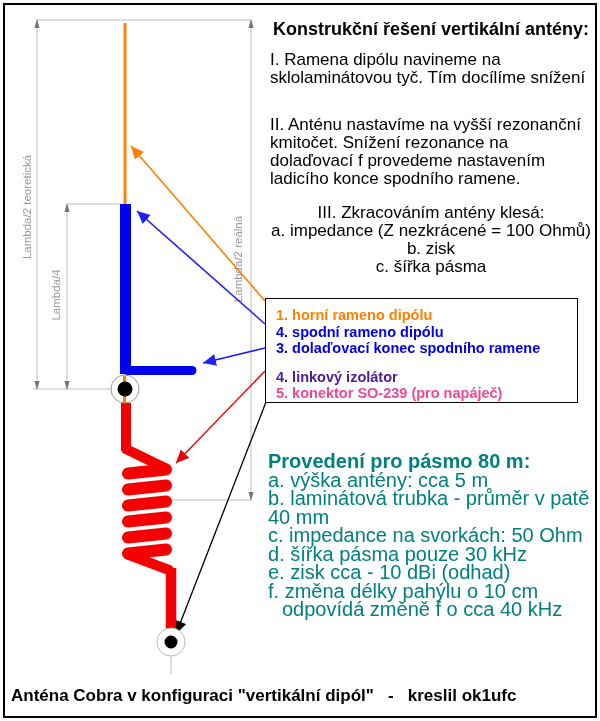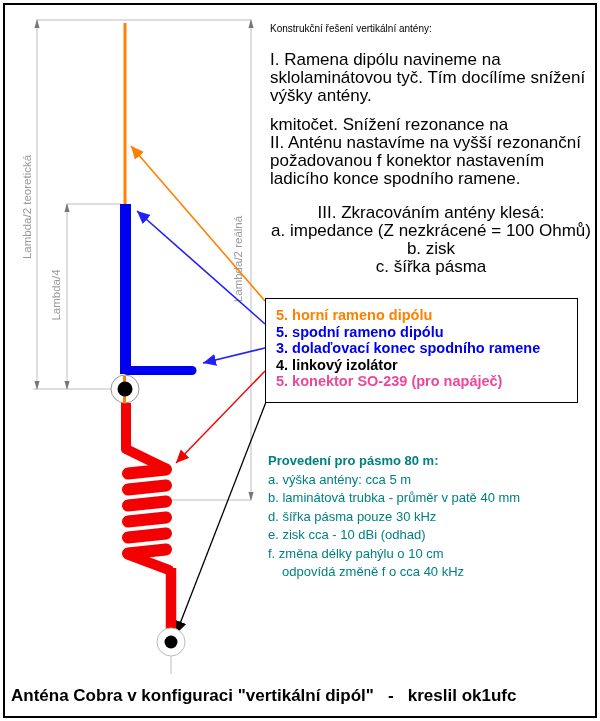--- a/index.html
+++ b/index.html
@@ -6,36 +6,36 @@
   #canvas{
     position:relative;width:600px;height:721px;background:#ffffff;
     font-family:"Liberation Sans",sans-serif;overflow:hidden;
     -webkit-font-smoothing:antialiased;
   }
   .frame{position:absolute;left:3px;top:3px;right:3px;bottom:3px;border:2px solid #000;}
   svg{position:absolute;left:0;top:0;}
 
   
   .rtext{position:absolute;left:270px;width:322px;font-size:17px;line-height:18px;color:#000;}
-  .rtext.head{font-weight:normal;font-size:10px;}
+  .rtext.head{font-weight:bold;font-size:18px;text-align:center;}
   .b{font-weight:normal;}
 
   
   .legend{
     position:absolute;left:265px;top:298px;width:313px;height:105px;
     border:1px solid #000;box-sizing:border-box;background:#fff;
     padding:8px 0 0 10px;font-size:14.5px;font-weight:bold;line-height:16.5px;
   }
   .c-orange{color:#FF8000;}
   .c-blue{color:#0000EE;}
-  .c-red{color:#000000;}
+  .c-red{color:#4c1d95;margin-top:12px;}
   .c-black{color:#ec4899;}
 
   
-  .specs{position:absolute;left:268px;top:452px;width:325px;font-size:13px;line-height:18.5px;color:#008080;}
+  .specs{position:absolute;left:268px;top:452px;width:325px;font-size:20px;line-height:18.5px;color:#008080;}
   .specs .head{font-weight:bold;}
   .indent{padding-left:14px;}
 
   
   .footer{
     position:absolute;left:11px;top:686px;width:580px;
     font-size:17px;font-weight:bold;color:#000;white-space:pre;
   }
 </style>
 </head>
@@ -113,49 +113,49 @@
 
     <circle cx="171" cy="642" r="14" fill="#ffffff" stroke="#BBBBBB" stroke-width="1"></circle>
     <circle cx="171" cy="642" r="6.5" fill="#000000"></circle>
   </svg>
 
   <div class="rtext head" style="top:20px;">Konstrukční řešení vertikální antény:</div>
 
   <div class="rtext" style="top:51px;">
     <div>I. Ramena dipólu navineme na</div>
     <div>sklolaminátovou tyč. Tím docílíme snížení</div>
-    <div>výšky antény.</div>
   </div>
 
   <div class="rtext" style="top:116px;">
+    <div>II. Anténu nastavíme na vyšší rezonanční</div>
     <div>kmitočet. Snížení rezonance na</div>
-    <div>II. Anténu nastavíme na vyšší rezonanční</div>
-    <div>požadovanou f konektor nastavením</div>
+    <div>dolaďovací f provedeme nastavením</div>
     <div>ladicího konce spodního ramene.</div>
   </div>
 
   <div class="rtext" style="top:204px;text-align:center;">
     <div>III. Zkracováním antény klesá:</div>
     <div><span>a. </span><span class="b">impedance</span><span> (Z nezkrácené = 100 Ohmů)</span></div>
     <div>b. zisk</div>
     <div><span>c. </span><span class="b">šířka pásma</span></div>
   </div>
 
   <div class="legend">
-    <div class="c-orange">5. horní rameno dipólu</div>
-    <div class="c-blue">5. spodní rameno dipólu</div>
+    <div class="c-orange">1. horní rameno dipólu</div>
+    <div class="c-blue">4. spodní rameno dipólu</div>
     <div class="c-blue">3. dolaďovací konec spodního ramene</div>
     <div class="c-red">4. linkový izolátor</div>
     <div class="c-black">5. konektor SO-239 (pro napáječ)</div>
   </div>
 
   <div class="specs">
     <div class="head">Provedení pro pásmo 80 m:</div>
     <div>a. výška antény: cca 5 m</div>
     <div>b. laminátová trubka - průměr v patě 40 mm</div>
+    <div>c. impedance na svorkách: 50 Ohm</div>
     <div><span>d. </span><span class="b">šířka pásma pouze 30 kHz</span></div>
     <div><span>e. </span><span class="b">zisk cca - 10 dBi (odhad)</span></div>
     <div>f. změna délky pahýlu o 10 cm</div>
     <div class="indent">odpovídá změně f o cca 40 kHz</div>
   </div>
 
   <div class="footer">Anténa Cobra v konfiguraci "vertikální dipól"   -   kreslil ok1ufc</div>
 
   <div class="frame"></div>
 </div>

